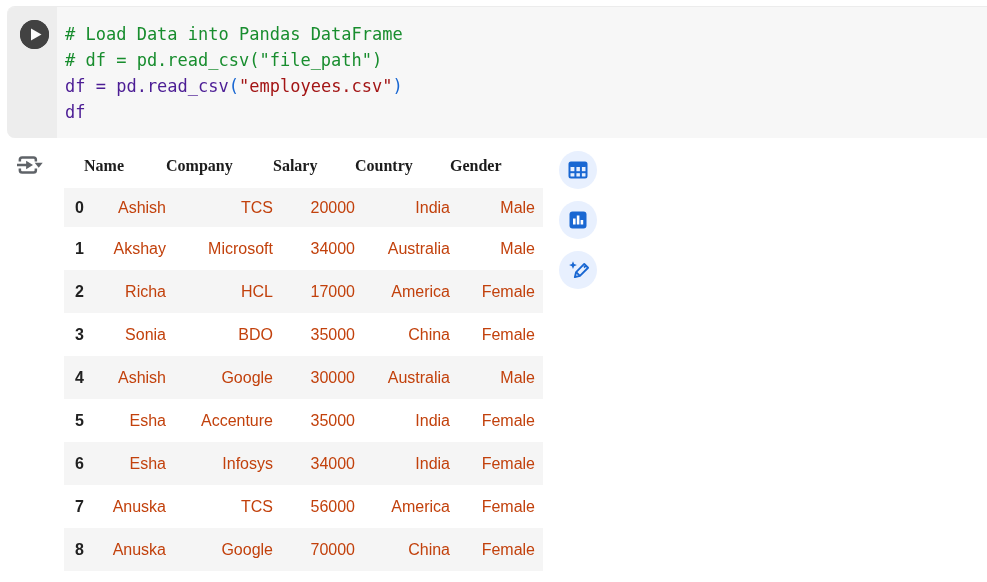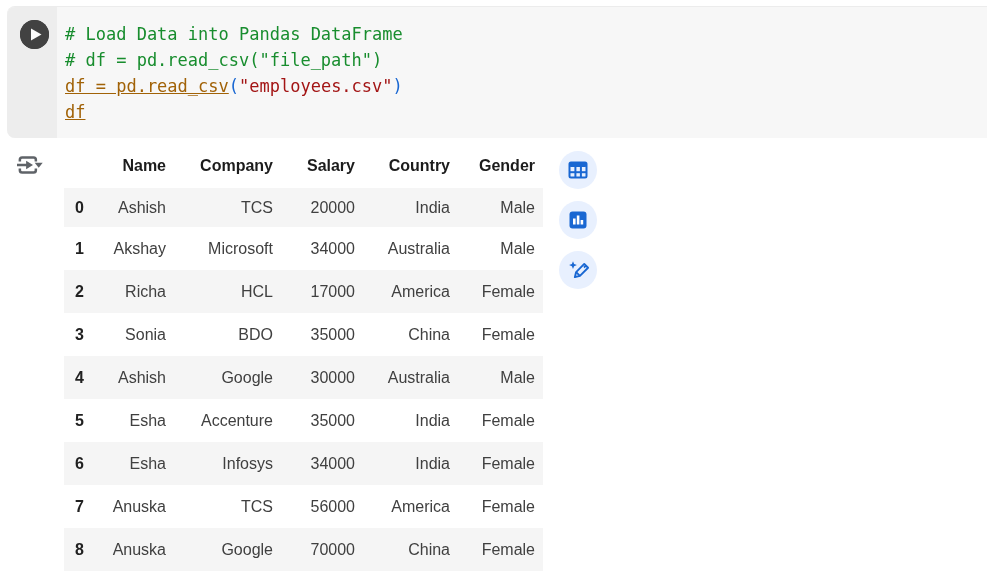--- a/index.html
+++ b/index.html
@@ -22,21 +22,21 @@
   .run-btn {
     position:absolute; left:13px; top:13px; width:29px; height:29px;
     border:none; border-radius:50%; background:#424242; cursor:pointer;
     display:flex; align-items:center; justify-content:center; padding:0;
   }
   .code-pre {
     position:absolute; left:58px; top:14px;
     font-family:"DejaVu Sans Mono", monospace;
     font-size:17px; line-height:26px; white-space:pre; color:#3b3b3b;
   }
-  .tok-plain   { color:#a16207;text-decoration:underline; }
+  .tok-plain   { color:#4c1d95; }
   .tok-comment { color:#188d2e; }
   .tok-string  { color:#a31515; }
   .tok-bracket { color:#1967d2; }
 
   
   .output-options-btn {
     position:absolute; left:11px; top:147px; width:36px; height:36px;
     background:transparent; border:none; cursor:pointer; padding:0;
     display:flex; align-items:center; justify-content:center;
   }
@@ -46,27 +46,27 @@
     position:absolute; left:64px; top:151px;
     border-collapse:collapse; table-layout:fixed;
   }
   .df-table col.c-idx     { width:20px; }
   .df-table col.c-name    { width:82px; }
   .df-table col.c-company { width:107px; }
   .df-table col.c-salary  { width:82px; }
   .df-table col.c-country { width:95px; }
   .df-table col.c-gender  { width:93px; }
   .df-table th {
-    font-family:Liberation Sans, sans-serif; font-weight:bold;
-    font-size:16px; color:#1c1c1c; text-align:right; height:33px;
+    font-family:Liberation Serif, serif; font-weight:bold;
+    font-size:16px; color:#1c1c1c; text-align:left; height:33px;
     padding:0; border-bottom:1px solid #9e9e9e; vertical-align:middle;
   }
   .df-table td {
     font-family:"Liberation Sans", sans-serif; font-size:16px;
-    color:#404040; text-align:right; height:43px; padding:0;
+    color:#c2410c; text-align:right; height:43px; padding:0;
     vertical-align:middle;
   }
   .df-table td:last-child, .df-table th:last-child { padding-right:8px; }
   .df-table tbody tr:nth-child(odd)  { background:#f5f5f5; }
   .df-table tbody tr:nth-child(even) { background:#ffffff; }
   .df-table tbody tr:first-child td  { border-top:8px solid #ffffff; }
   .df-table td.idx { font-weight:bold; color:#212121; }
 
   
   .df-toolbar {

